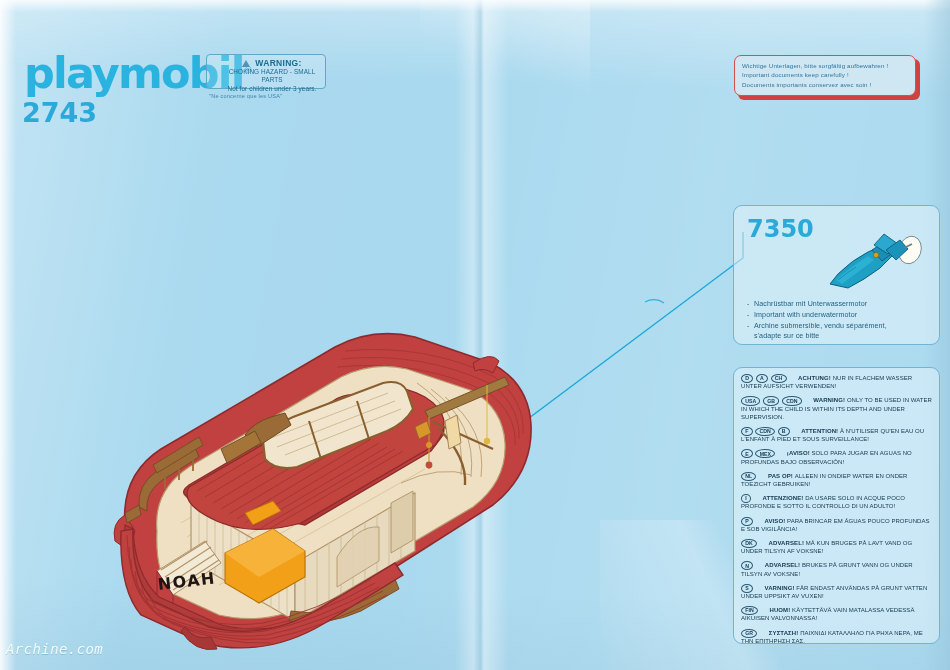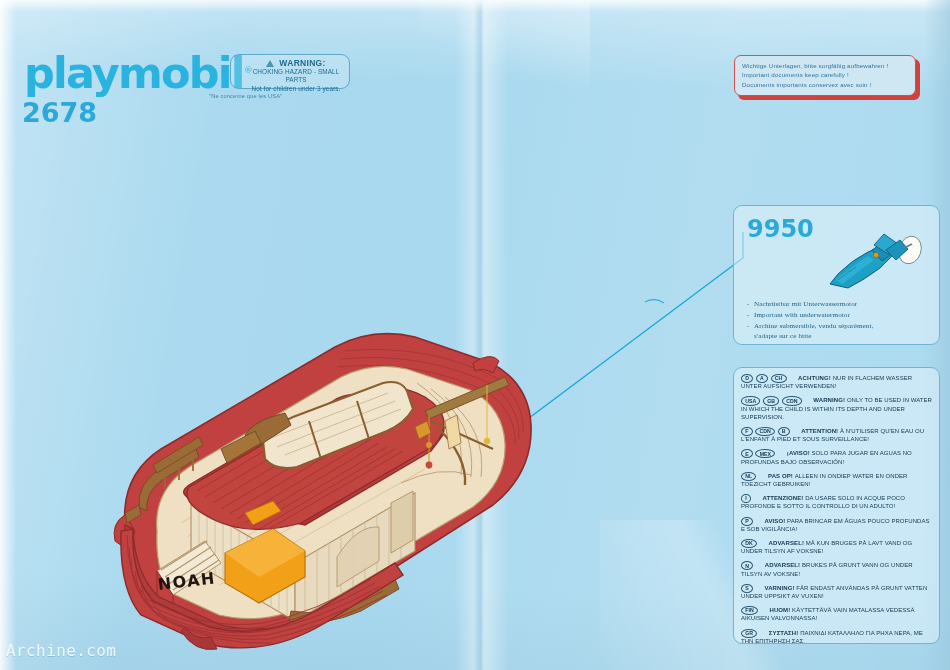--- a/index.html
+++ b/index.html
@@ -91,26 +91,25 @@
     color: #2ba9d8;
     letter-spacing: 0px;
   }
 
   
   #us-warning {
     position: absolute;
     left: 206px; top: 54px;
     width: 120px; height: 35px;
     border: 1px solid #5fa8c8;
-    border-radius: 9px;
+    border-radius: 4px;
     background: rgba(255,255,255,0.18);
     padding: 3px 4px 0 16px;
     text-align: center;
     color: #1d6b90;
-    margin-left: 24px;
   }
   #us-warning .wrow {
     display: flex; align-items: center; justify-content: center; gap: 5px;
   }
   #us-warning .tri {
     display: inline-block;
     width: 0; height: 0;
     border-left: 4px solid transparent;
     border-right: 4px solid transparent;
     border-bottom: 7px solid #4d94b5;
@@ -170,21 +169,20 @@
   #motor-art {
     position: absolute; left: 88px; top: 24px; width: 108px; height: 62px;
   }
   #panel-7350 .bullets {
     position: absolute;
     left: 13px; top: 93px; right: 8px;
     color: #1f5f82;
     font-size: 7.1px;
     line-height: 1.52;
     letter-spacing: 0.1px;
-    font-family: Liberation Serif, serif;
   }
   #panel-7350 .bullets li {
     list-style: none;
     position: relative;
     padding-left: 7px;
   }
   #panel-7350 .bullets li::before {
     content: "-";
     position: absolute; left: 0; top: 0;
   }
@@ -252,42 +250,43 @@
     color: #201512;
     transform: rotate(-6.5deg);
     transform-origin: left center;
   }
 
   
   #watermark {
     position: absolute;
     left: 6px; top: 641px;
     font-family: "DejaVu Sans Mono", monospace;
-    font-size: 16px;
+    font-size: 14px;
     letter-spacing: 0.4px;
     color: #f2fbff;
     text-shadow: 0 1px 0 rgba(90,140,165,0.35);
+    font-style: italic;
   }
 </style>
 </head>
 <body>
 
 <div id="page">
 
   <div class="paper-sheen"></div>
   <div class="crease-diag"></div>
   <div class="fold-v"></div>
   <div class="fold-v2"></div>
   <div class="edge-left"></div>
   <div class="edge-top"></div>
   <div class="edge-right"></div>
 
   <div id="logo"><span>playmobil</span><span class="reg">®</span></div>
 
-  <div id="setnum">2678</div>
+  <div id="setnum">2743</div>
 
   <div id="us-warning">
     <div class="wrow">
       <span class="tri"></span>
       <span class="wtitle">WARNING:</span>
     </div>
     <div class="wline">CHOKING HAZARD - SMALL PARTS</div>
     <div class="wline">Not for children under 3 years.</div>
   </div>
   <div id="us-note">"Ne concerne que les USA"</div>
@@ -299,21 +298,21 @@
     <div>Documents importants conservez avec soin !</div>
   </div>
 
   <svg id="leader" viewBox="0 0 250 210">
     <path d="M248 2 L248 28 L14 203" stroke="#19a8d8" stroke-width="1.4" fill="none"></path>
     <path d="M2 210 L20 198 L17 207 Z" fill="#19a8d8"></path>
     <path d="M150 72 q10 -5 19 1" stroke="#19a8d8" stroke-width="1.2" fill="none" opacity="0.85"></path>
   </svg>
 
   <div id="panel-7350">
-    <div class="num">9950</div>
+    <div class="num">7350</div>
 
     <svg id="motor-art" viewBox="0 0 108 62">
 
       <ellipse cx="88" cy="20" rx="11" ry="14" fill="#fdfdf6" stroke="#6d7b82" stroke-width="0.8" transform="rotate(18 88 20)"></ellipse>
 
       <path d="M8 54 L16 44 Q30 30 46 22 L60 16 L70 26 L58 38 Q42 50 26 58 Z" fill="#1e9fc4" stroke="#0d5f7d" stroke-width="1"></path>
 
       <path d="M14 50 Q30 36 46 26 L52 30 Q36 42 20 54 Z" fill="#2fb7da" opacity="0.75"></path>
 
       <path d="M50 20 L62 12 L72 22 L60 31 Z" fill="#1a8eb4" stroke="#0d5f7d" stroke-width="0.9"></path>

